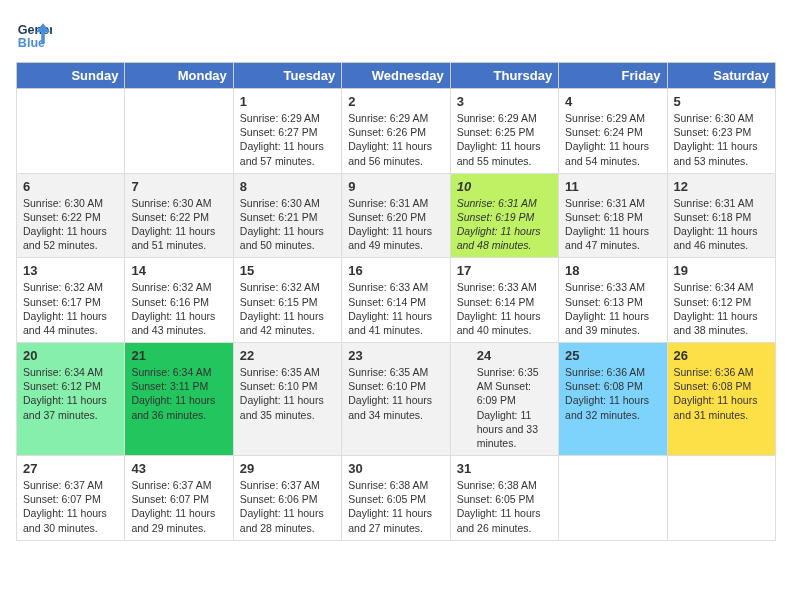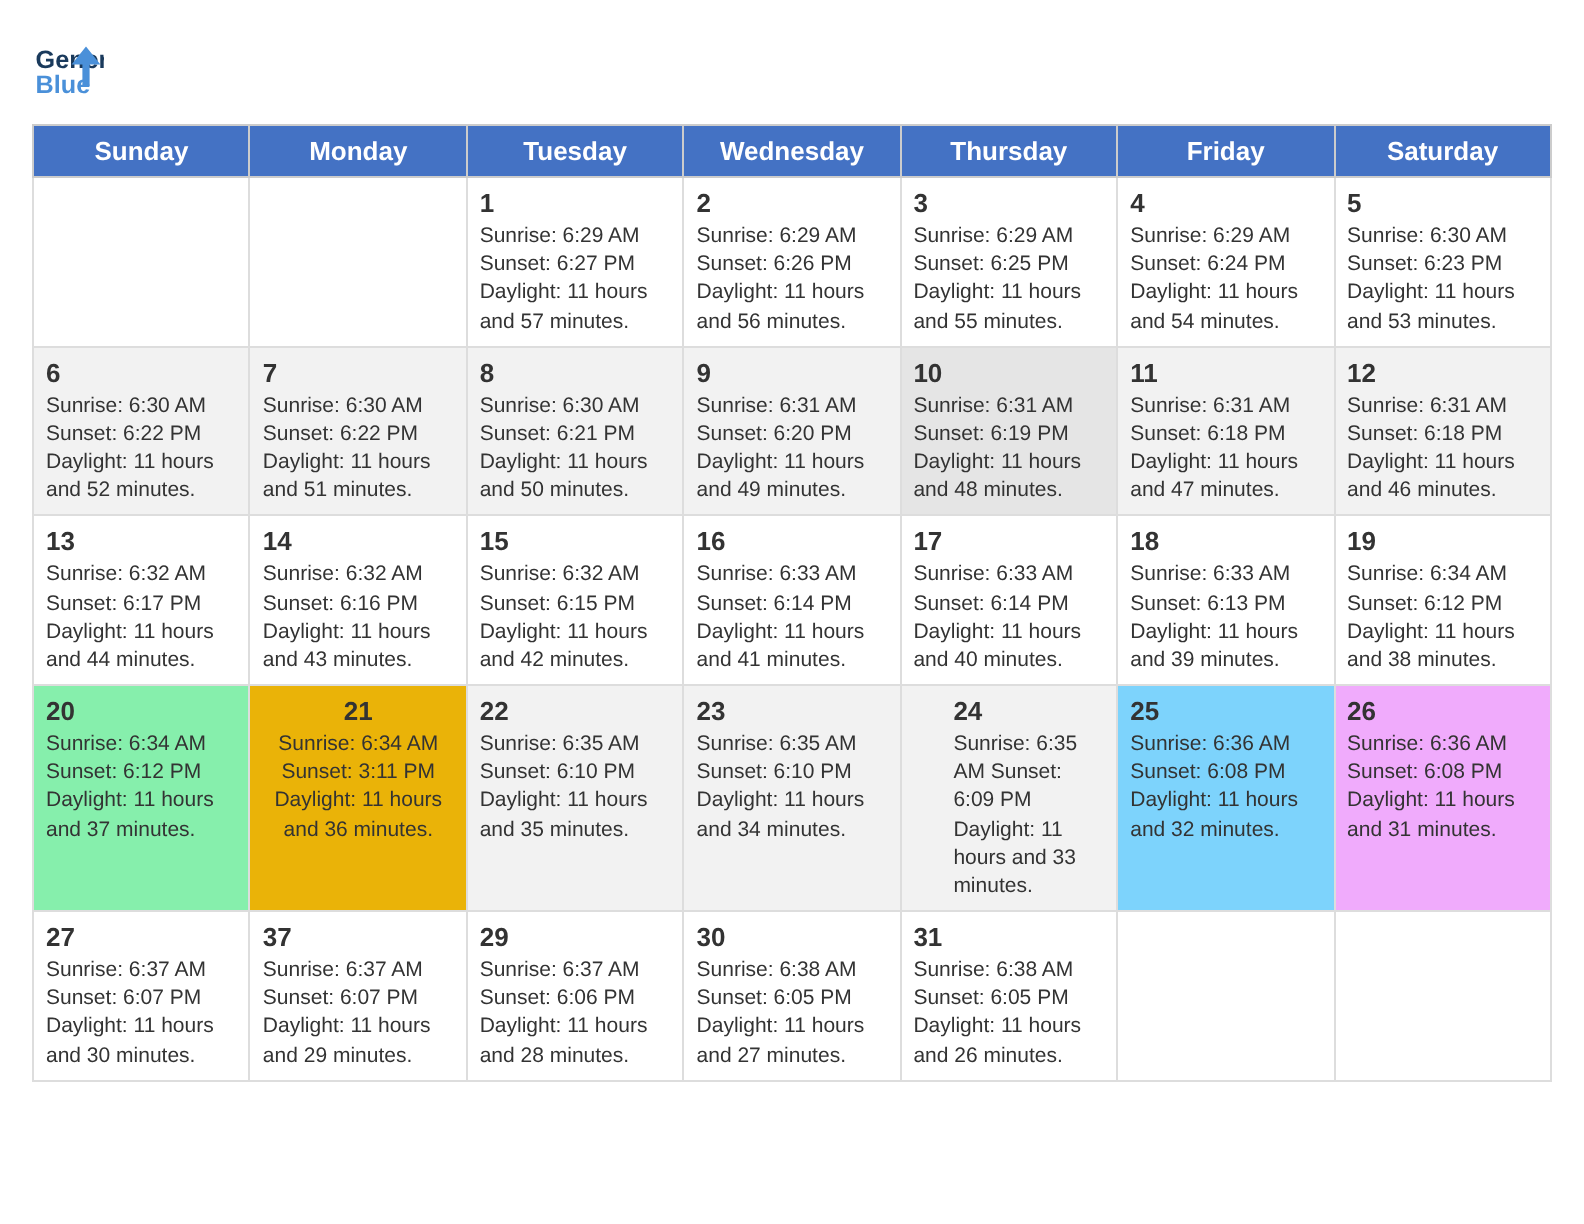--- a/index.html
+++ b/index.html
@@ -47,21 +47,21 @@
       color: #555;
     }
     table {
       width: 100%;
       border-collapse: collapse;
       table-layout: fixed;
     }
     th {
       background-color: #4472c4;
       color: #fff;
-      text-align: center;
+      text-align: right;
       padding: 5px 6px;
       font-size: 13px;
       font-weight: bold;
       border: 1px solid #ccc;
     }
     td {
       vertical-align: top;
       padding: 5px 6px;
       font-size: 11px;
       color: #333;
@@ -175,21 +175,21 @@
           <div class="cell-content">Sunrise: 6:30 AM
 Sunset: 6:21 PM
 Daylight: 11 hours and 50 minutes.</div>
         </td>
         <td style="background: rgb(242, 242, 242);">
           <span class="day-num">9</span>
           <div class="cell-content">Sunrise: 6:31 AM
 Sunset: 6:20 PM
 Daylight: 11 hours and 49 minutes.</div>
         </td>
-        <td style="background: #e5e5e5;">
+        <td style="background: #bef264; font-style: italic;">
           <span class="day-num">10</span>
           <div class="cell-content">Sunrise: 6:31 AM
 Sunset: 6:19 PM
 Daylight: 11 hours and 48 minutes.</div>
         </td>
         <td style="background: rgb(242, 242, 242); margin-top: 22px;">
           <span class="day-num">11</span>
           <div class="cell-content">Sunrise: 6:31 AM
 Sunset: 6:18 PM
 Daylight: 11 hours and 47 minutes.</div>
@@ -245,21 +245,21 @@
 Daylight: 11 hours and 38 minutes.</div>
         </td>
       </tr>
       <tr>
         <td style="background: #86efac;">
           <span class="day-num">20</span>
           <div class="cell-content">Sunrise: 6:34 AM
 Sunset: 6:12 PM
 Daylight: 11 hours and 37 minutes.</div>
         </td>
-        <td style="background: #eab308; text-align: center;">
+        <td style="background: #22c55e;">
           <span class="day-num">21</span>
           <div class="cell-content">Sunrise: 6:34 AM
 Sunset: 3:11 PM
 Daylight: 11 hours and 36 minutes.</div>
         </td>
         <td style="background: rgb(242, 242, 242);">
           <span class="day-num">22</span>
           <div class="cell-content">Sunrise: 6:35 AM
 Sunset: 6:10 PM
 Daylight: 11 hours and 35 minutes.</div>
@@ -275,36 +275,36 @@
           <div class="cell-content">Sunrise: 6:35 AM
 Sunset: 6:09 PM
 Daylight: 11 hours and 33 minutes.</div>
         </td>
         <td style="background: #7dd3fc;">
           <span class="day-num">25</span>
           <div class="cell-content">Sunrise: 6:36 AM
 Sunset: 6:08 PM
 Daylight: 11 hours and 32 minutes.</div>
         </td>
-        <td style="background: #f0abfc; margin-top: 28px;">
+        <td style="background: #fde047; margin-top: 28px;">
           <span class="day-num">26</span>
           <div class="cell-content">Sunrise: 6:36 AM
 Sunset: 6:08 PM
 Daylight: 11 hours and 31 minutes.</div>
         </td>
       </tr>
       <tr>
         <td>
           <span class="day-num">27</span>
           <div class="cell-content">Sunrise: 6:37 AM
 Sunset: 6:07 PM
 Daylight: 11 hours and 30 minutes.</div>
         </td>
         <td>
-          <span class="day-num">37</span>
+          <span class="day-num">43</span>
           <div class="cell-content">Sunrise: 6:37 AM
 Sunset: 6:07 PM
 Daylight: 11 hours and 29 minutes.</div>
         </td>
         <td>
           <span class="day-num">29</span>
           <div class="cell-content">Sunrise: 6:37 AM
 Sunset: 6:06 PM
 Daylight: 11 hours and 28 minutes.</div>
         </td>

